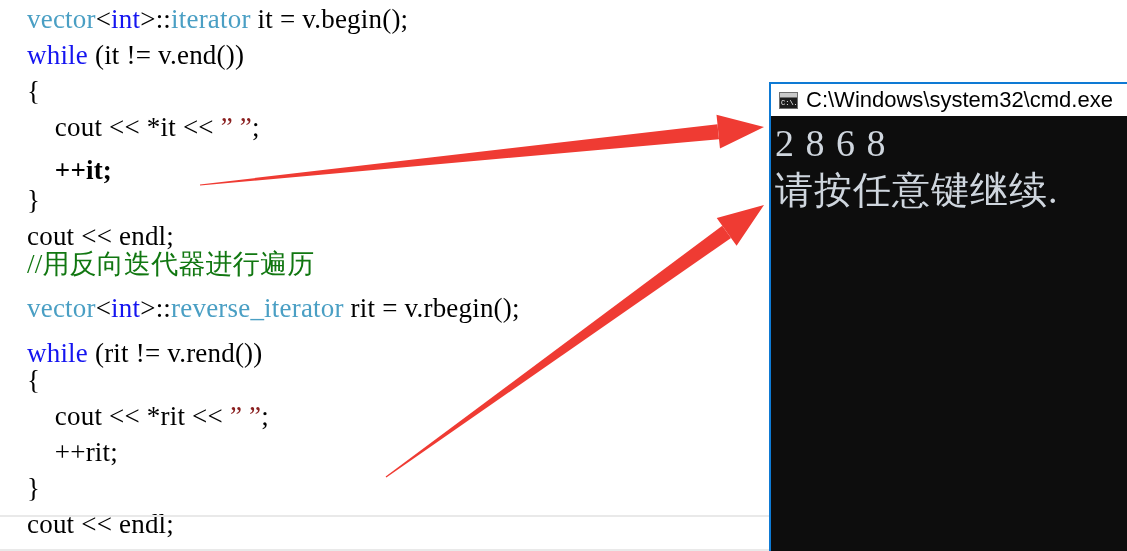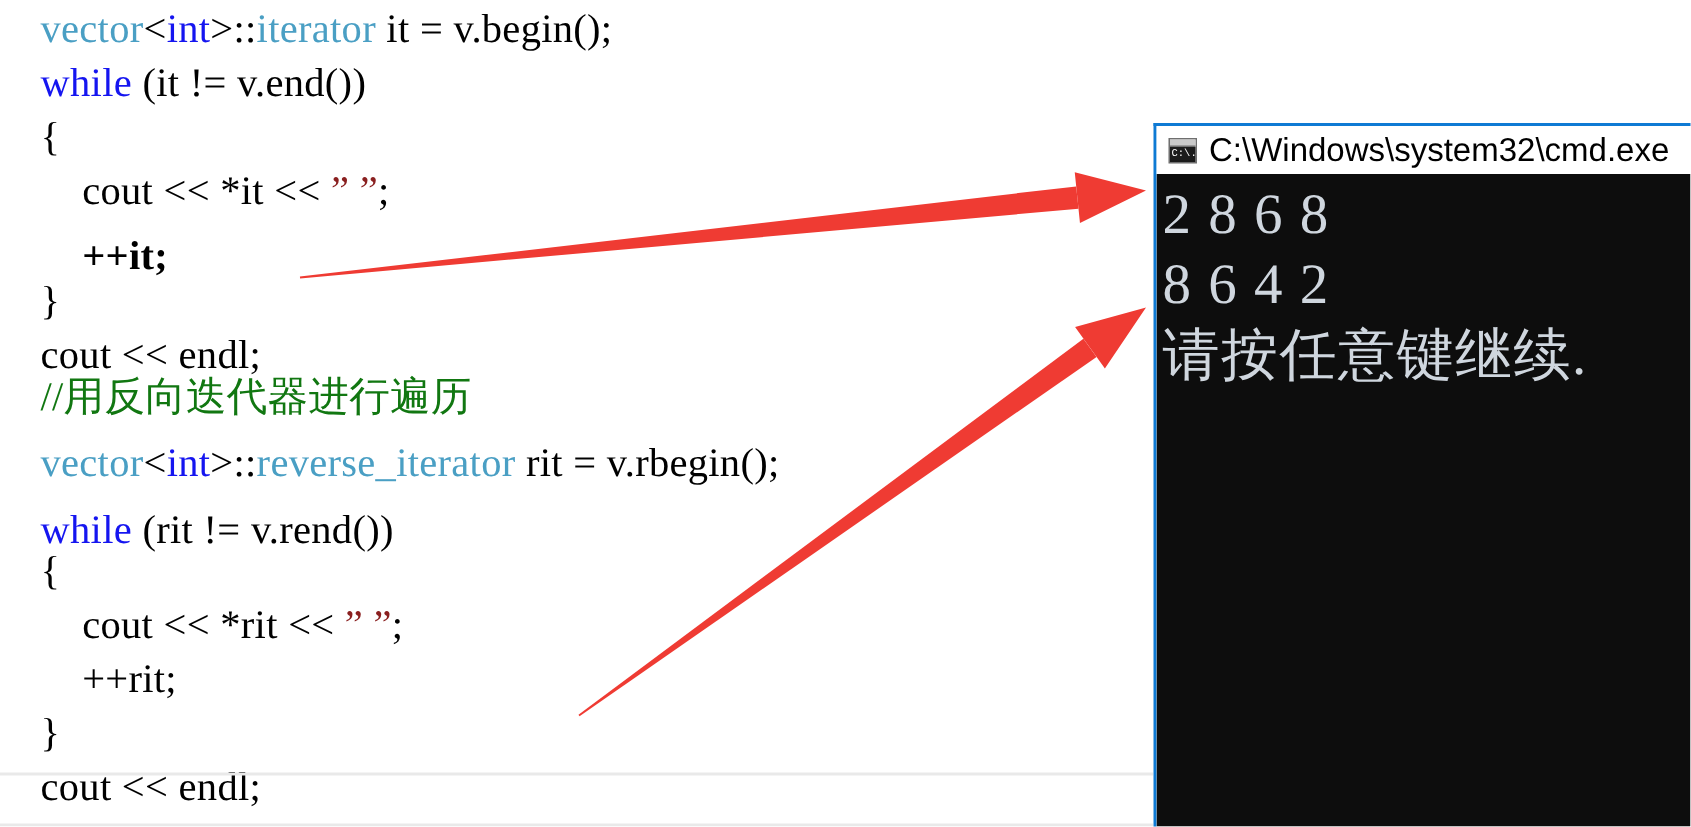--- a/index.html
+++ b/index.html
@@ -170,16 +170,15 @@
 <div id="console-window">
   <div id="console-titlebar">
     <span id="console-icon">
       <span class="icon-top"></span>
       <span class="icon-body">C:\.</span>
     </span>
     <span id="console-title-text">C:\Windows\system32\cmd.exe</span>
   </div>
   <div id="console-body" style="color: rgb(207, 214, 222); background: rgb(13, 13, 13);">
       <div class="console-line">2 8 6 8</div>
-      <div class="console-line">8 6 4 2</div>
       <div class="console-line">请按任意键继续.</div>
     </div>
 </div>
 
 </body></html>

